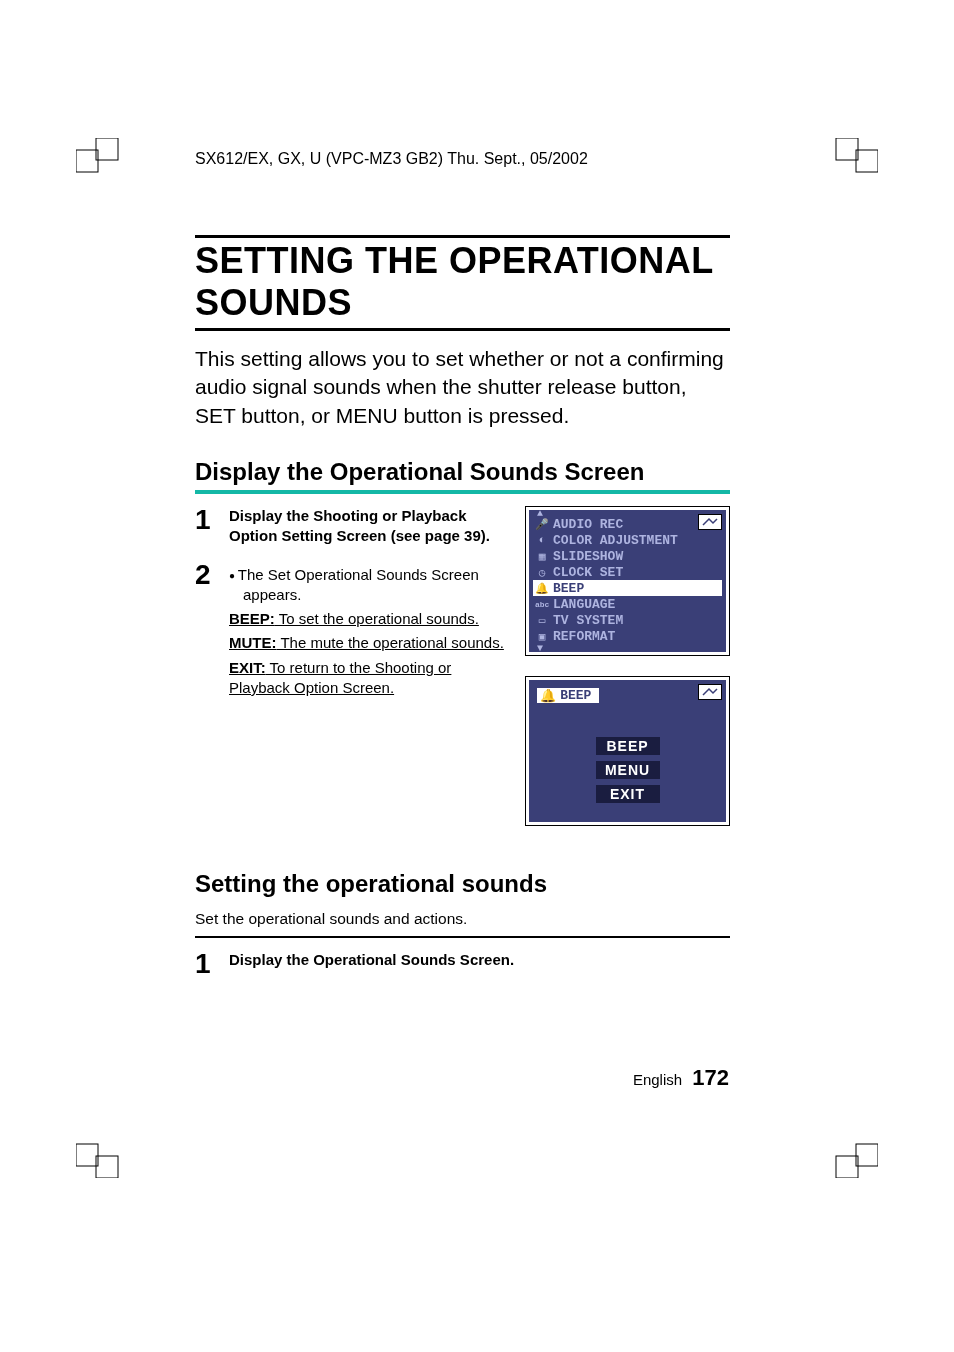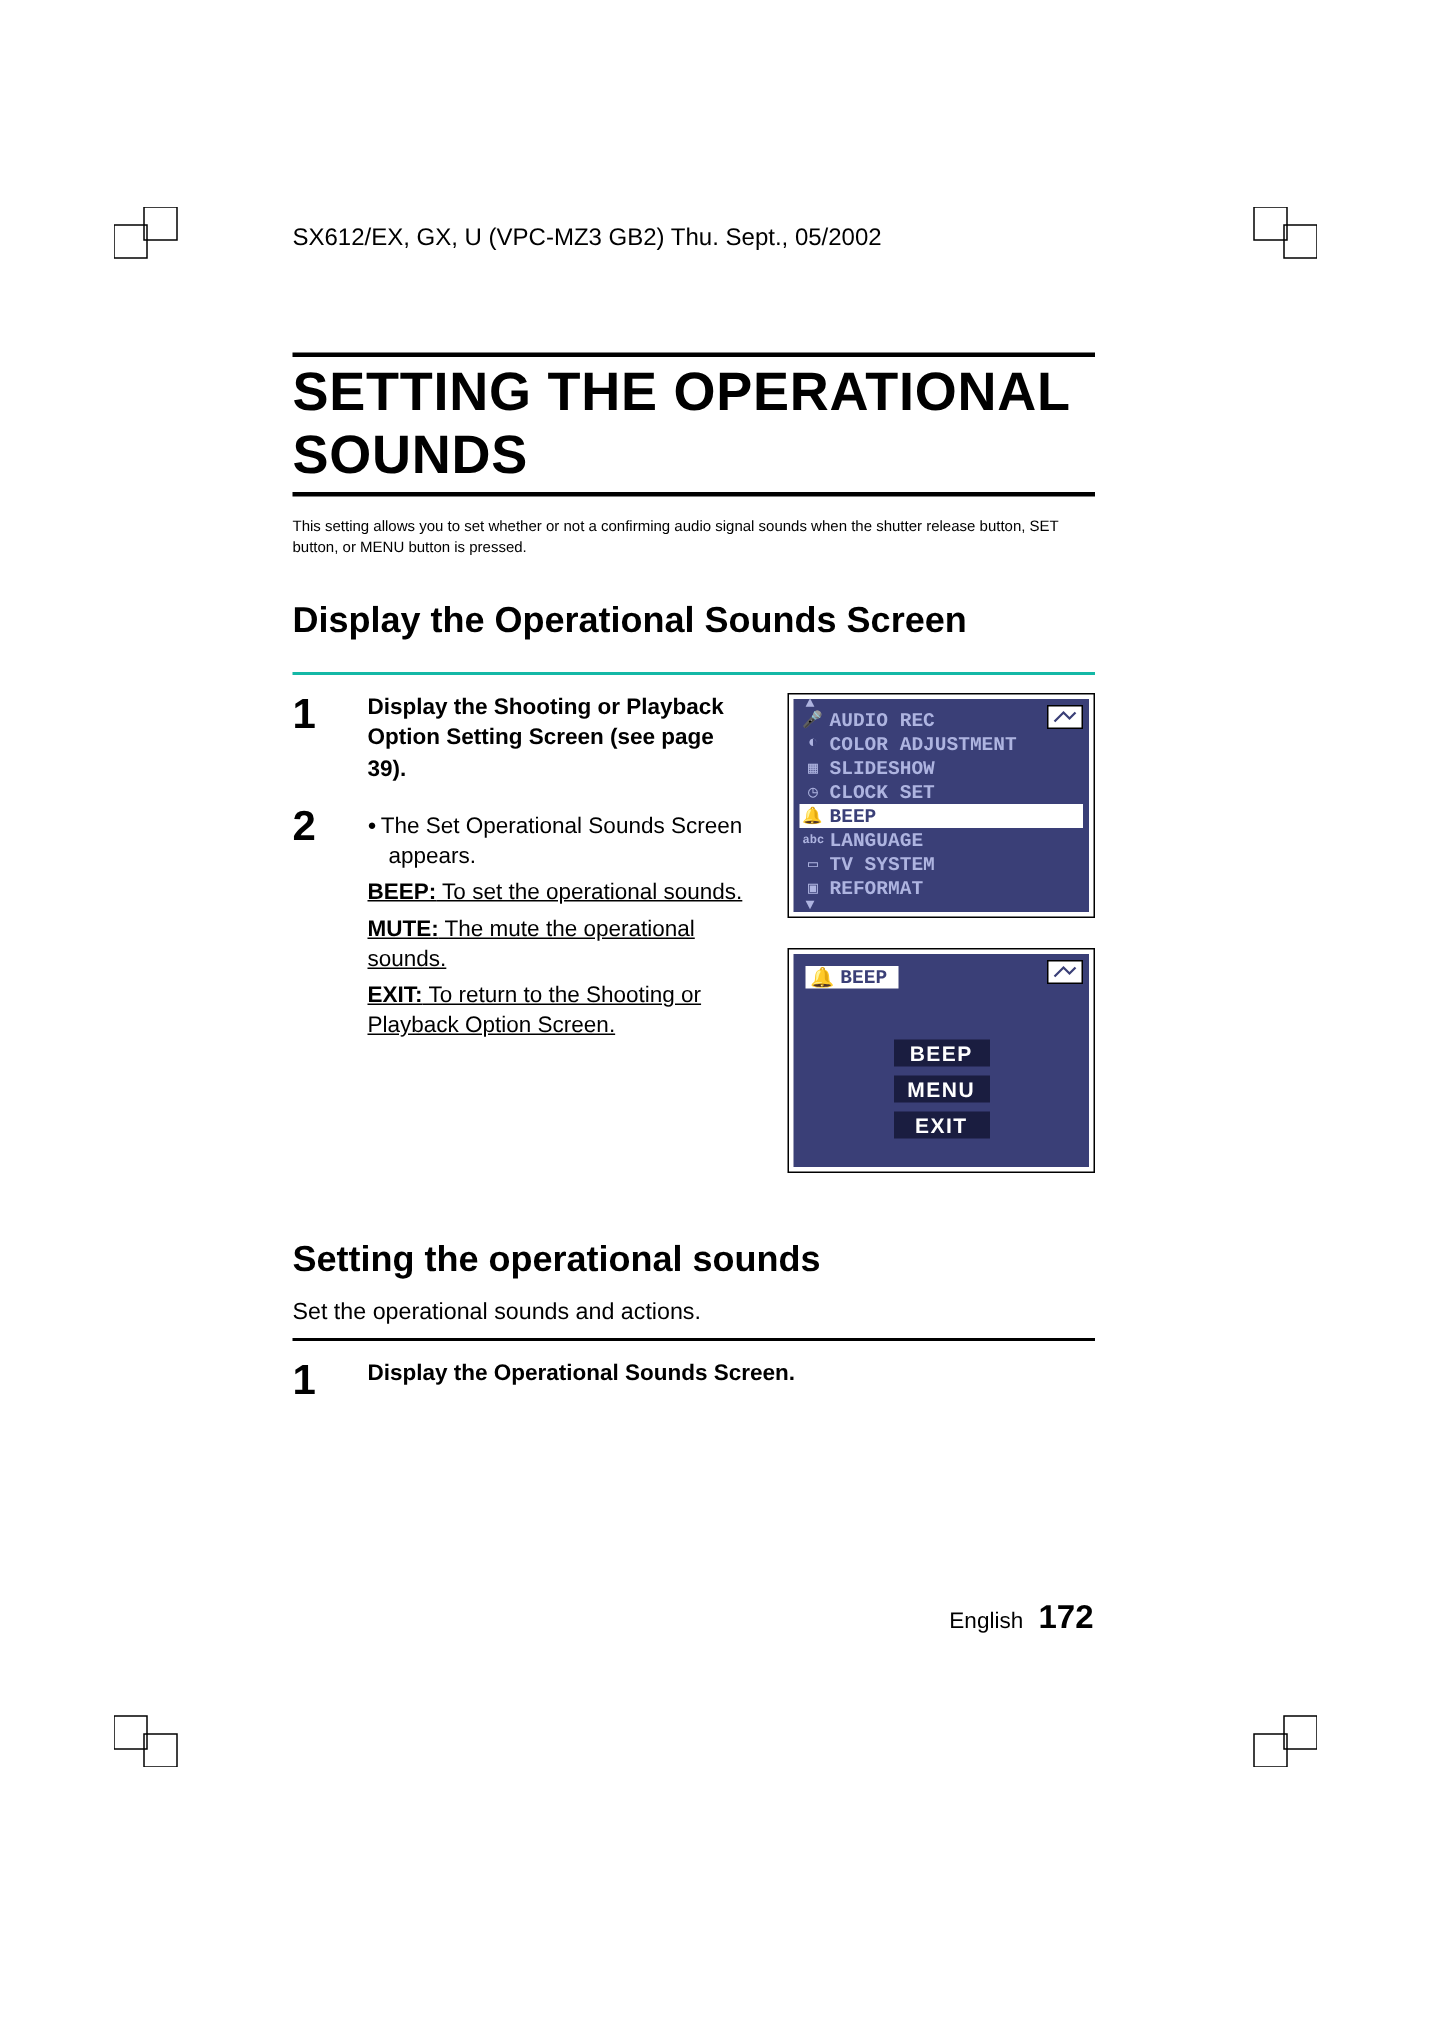--- a/index.html
+++ b/index.html
@@ -35,30 +35,30 @@
     font-weight: bold;
     font-size: 36px;
     letter-spacing: 0.5px;
     border-top: 3px solid #000;
     border-bottom: 3px solid #000;
     padding: 2px 0 4px 0;
     margin-bottom: 14px;
   }
 
   .intro {
-    font-size: 10px;
+    font-size: 21px;
     line-height: 1.35;
     margin-bottom: 28px;
   }
 
   .section-heading {
     font-size: 24px;
     font-weight: bold;
-    border-bottom: 2px solid #14b8a6;
-    padding-bottom: 20px;
+    border-bottom: 4px solid #14b8a6;
+    padding-bottom: 4px;
     margin-bottom: 12px;
   }
 
   .section-sub {
     font-size: 15.5px;
     margin: 2px 0 8px 0;
   }
   .section-rule {
     border: none;
     border-top: 2px solid #000;
@@ -79,21 +79,20 @@
   .step-num {
     font-size: 28px;
     font-weight: bold;
     width: 34px;
     flex-shrink: 0;
     line-height: 1;
   }
   .step-body {
     font-size: 15px;
     line-height: 1.35;
-    margin-left: 16px;
   }
   .step-title {
     font-weight: bold;
   }
   .bullet {
     padding-left: 14px;
     text-indent: -14px;
     margin-top: 4px;
   }
   .bullet::before {

